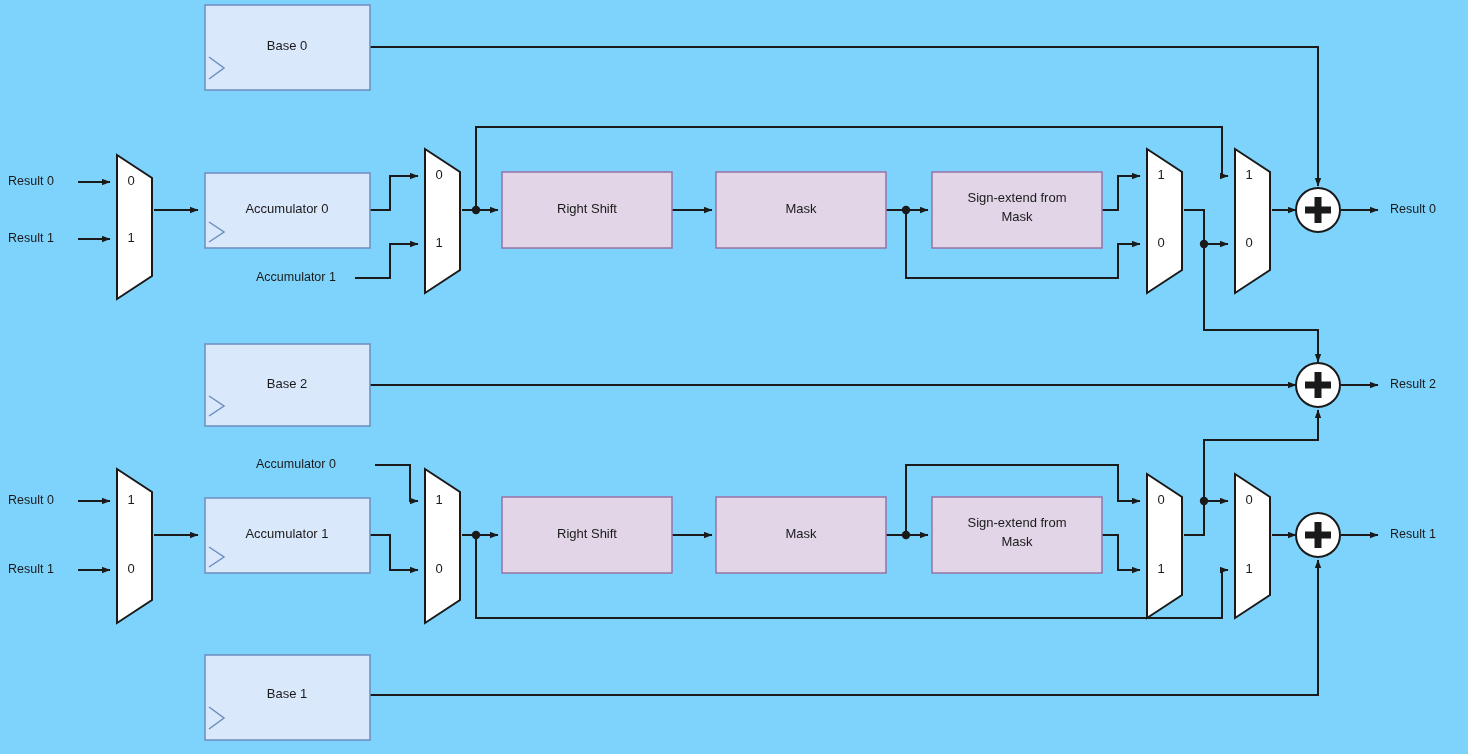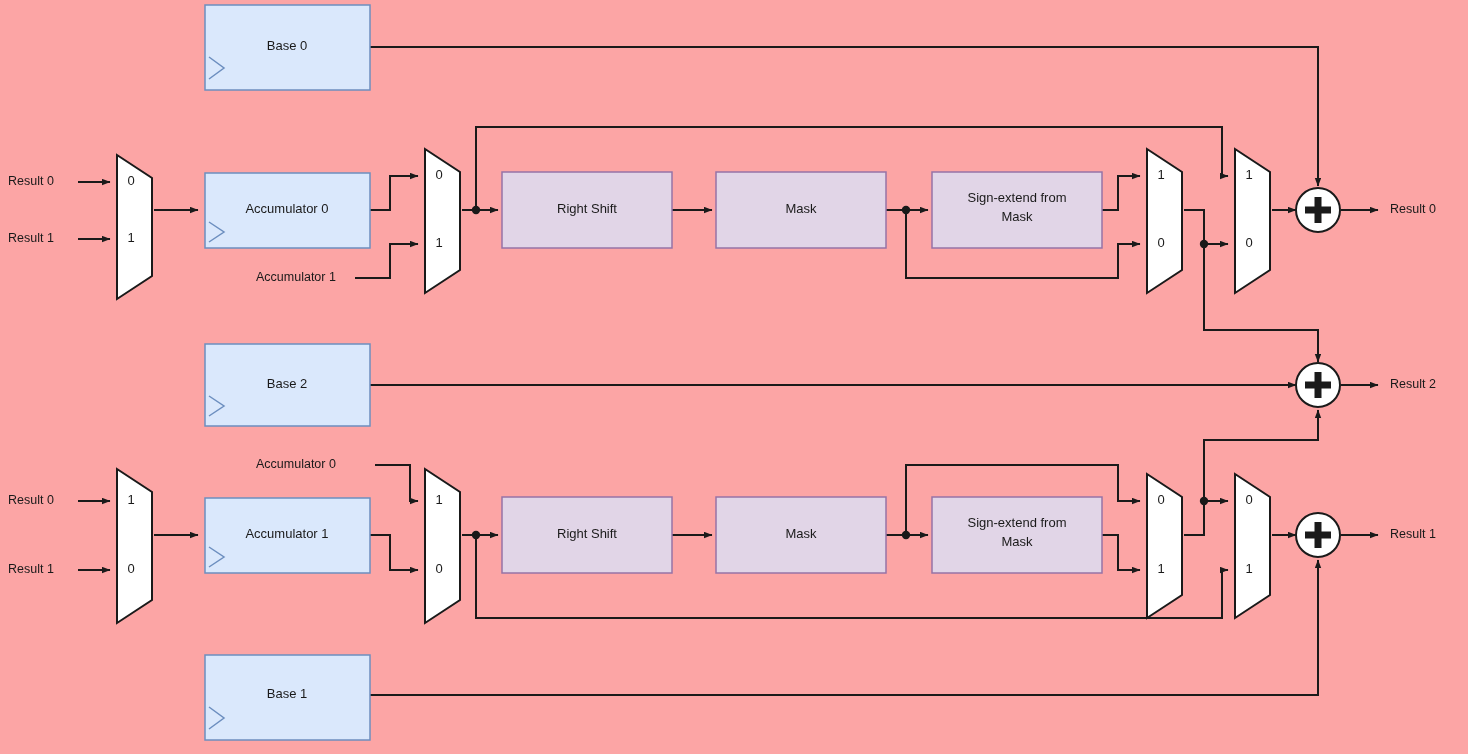--- a/index.html
+++ b/index.html
@@ -1,17 +1,17 @@
 <!DOCTYPE html>
 <html><head>
 <meta charset="utf-8">
 <style>
   html,body{margin:0;padding:0;background:#ffffff;}
   body{font-family:"Liberation Sans",sans-serif;}
-  #stage{position:relative;width:1468px;height:754px;background:#fca5a5;overflow:hidden;}
+  #stage{position:relative;width:1468px;height:754px;background:#7dd3fc;overflow:hidden;}
   svg{display:block;}
   .blk-label{font-family:"Liberation Sans",sans-serif;font-size:13px;fill:#1a1a1a;text-anchor:middle;dominant-baseline:middle;}
   .io-label{font-family:"Liberation Sans",sans-serif;font-size:12.5px;fill:#1a1a1a;dominant-baseline:middle;}
   .mux-label{font-family:"Liberation Sans",sans-serif;font-size:13px;fill:#1a1a1a;text-anchor:middle;dominant-baseline:middle;}
 </style>
 </head>
 <body>
 
 <div id="stage">
 <svg width="1468" height="754" viewBox="0 0 1468 754" xmlns="http://www.w3.org/2000/svg">

